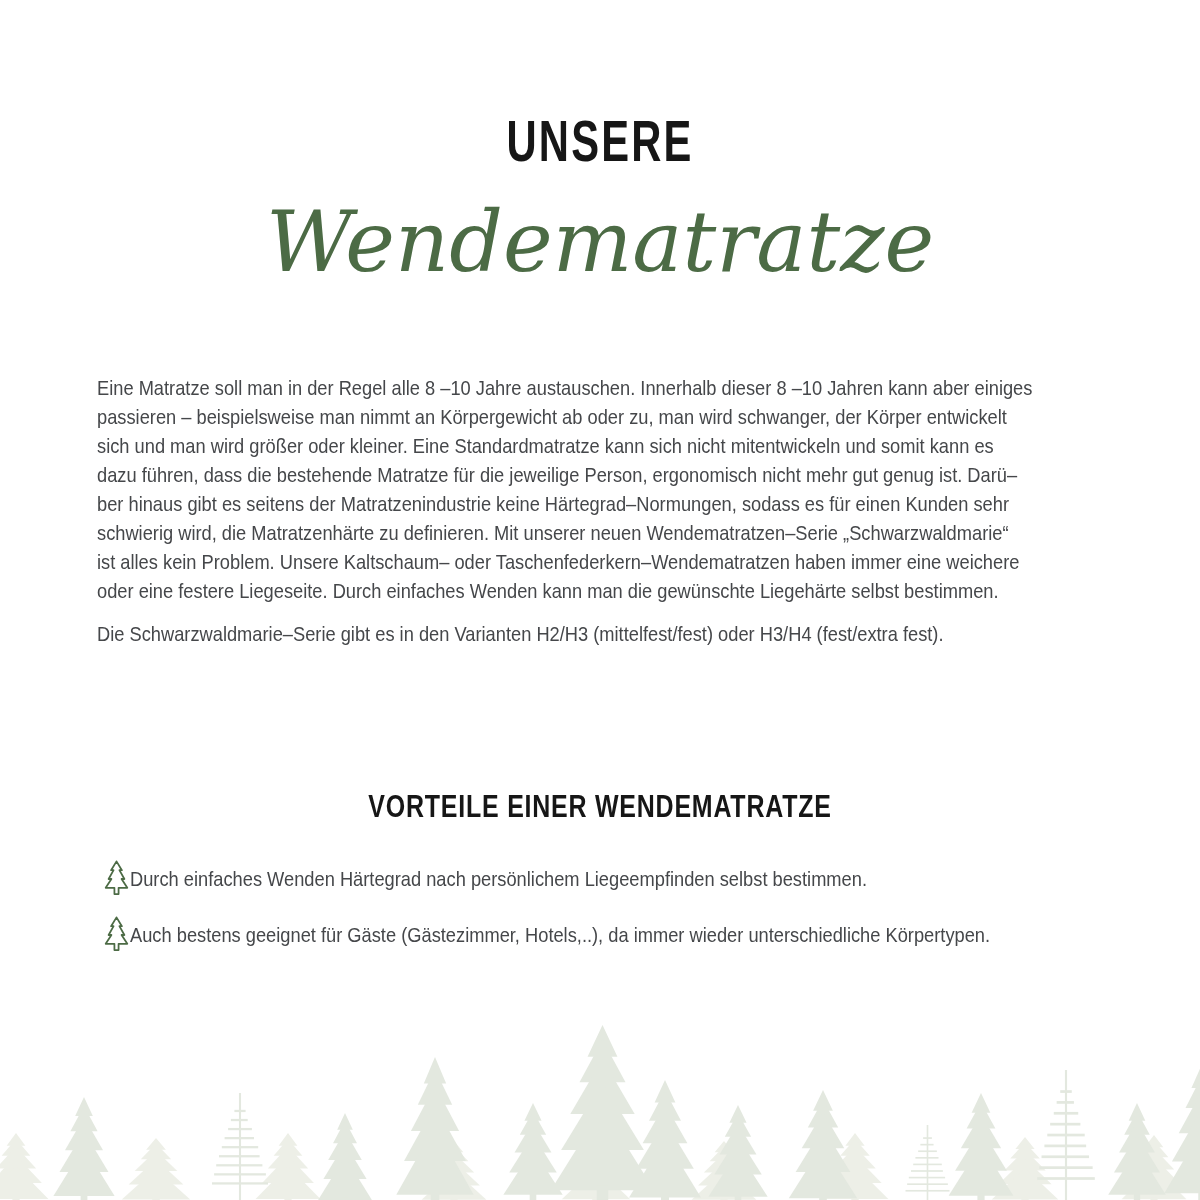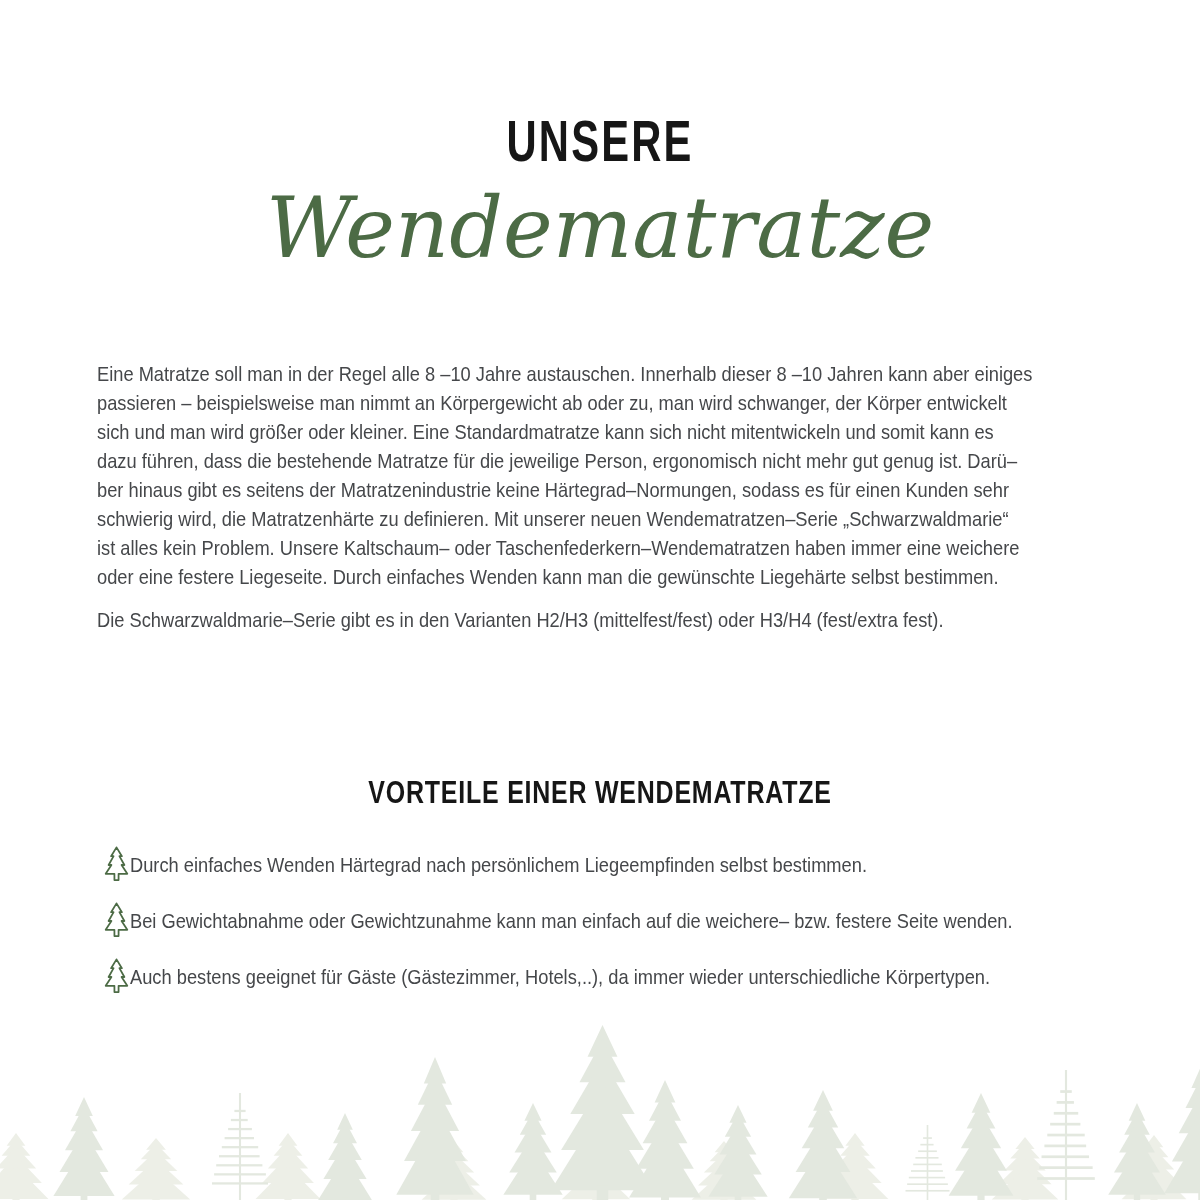--- a/index.html
+++ b/index.html
@@ -14,21 +14,21 @@
 
   
   .hero { padding-top: 112px; text-align: center; }
   .eyebrow {
     margin: 0;
     font-size: 58px; font-weight: 800; line-height: 1;
     letter-spacing: 3px; color: #161616;
     transform: scaleX(0.72);
   }
   .script-title {
-    margin-top: 4px;
+    margin-top: 18px;
     font-family: "DejaVu Serif", serif;
     font-style: italic;
     font-size: 84px; line-height: 1.3;
     color: #4c6b45;
   }
 
   
   .intro { margin: 76px 0 16px 97px; }
   .body-line {
     font-size: 21px; line-height: 29px; white-space: nowrap;
@@ -98,26 +98,20 @@
       <li class="benefit-row">
         <svg class="benefit-icon" viewBox="0 0 26 36" aria-hidden="true">
           <polygon points="13,1 18.2,9.5 15.8,9.5 20.6,18 17.9,18 23.4,26.5 15,26.5 15,32.5 11,32.5 11,26.5 2.6,26.5 8.1,18 5.4,18 10.2,9.5 7.8,9.5" fill="none" stroke="#4c6b45" stroke-width="1.7" stroke-linejoin="round"></polygon>
         </svg>
         <span class="benefit-text">Durch einfaches Wenden Härtegrad nach persönlichem Liegeempfinden selbst bestimmen.</span>
       </li>
       <li class="benefit-row">
         <svg class="benefit-icon" viewBox="0 0 26 36" aria-hidden="true">
           <polygon points="13,1 18.2,9.5 15.8,9.5 20.6,18 17.9,18 23.4,26.5 15,26.5 15,32.5 11,32.5 11,26.5 2.6,26.5 8.1,18 5.4,18 10.2,9.5 7.8,9.5" fill="none" stroke="#4c6b45" stroke-width="1.7" stroke-linejoin="round"></polygon>
         </svg>
-        <span class="benefit-text">Bei Gewichtabnahme oder Gewichtzunahme kann man einfach auf die weichere– bzw. festere Seite wenden.</span>
-      </li>
-      <li class="benefit-row">
-        <svg class="benefit-icon" viewBox="0 0 26 36" aria-hidden="true">
-          <polygon points="13,1 18.2,9.5 15.8,9.5 20.6,18 17.9,18 23.4,26.5 15,26.5 15,32.5 11,32.5 11,26.5 2.6,26.5 8.1,18 5.4,18 10.2,9.5 7.8,9.5" fill="none" stroke="#4c6b45" stroke-width="1.7" stroke-linejoin="round"></polygon>
-        </svg>
         <span class="benefit-text">Auch bestens geeignet für Gäste (Gästezimmer, Hotels,..), da immer wieder unterschiedliche Körpertypen.</span>
       </li>
     </ul>
   </section>
 
   <svg class="forest" viewBox="0 0 1200 215" preserveAspectRatio="none" aria-hidden="true">
     <defs>
       <symbol id="fir" viewBox="0 0 100 170" preserveAspectRatio="none">
         <path d="M50,0 L63,30 L37,30 Z"></path>
         <path d="M50,14 L70,54 L30,54 Z"></path>

